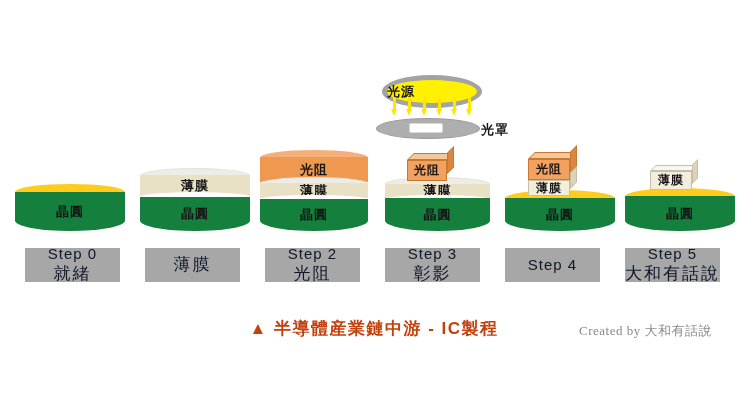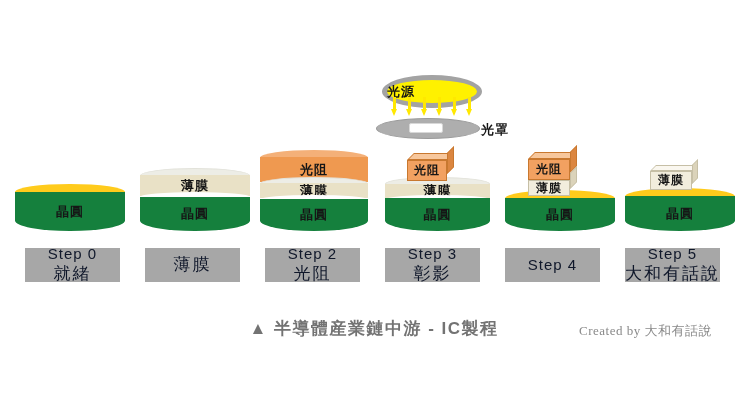--- a/index.html
+++ b/index.html
@@ -43,21 +43,21 @@
   .mask-slot{position:absolute;left:409px;top:123px;width:34px;height:10px;background:#ffffff;
     border:1px solid #D8D8D8;border-radius:2px;box-sizing:border-box;}
   .mask-label{position:absolute;left:481px;top:121px;font-weight:bold;font-size:13px;color:#161616;letter-spacing:1px;}
   
   .step-box{position:absolute;top:248px;width:95px;height:34px;background:#A7A7A7;color:#0f172a;
     text-align:center;display:flex;flex-direction:column;justify-content:center;gap:1px;}
   .step-box .en{font-size:15px;letter-spacing:1px;line-height:1.2;}
   .step-box .zh{font-size:17px;letter-spacing:2px;line-height:1.2;}
   
   .title{position:absolute;left:0;right:0;top:317px;text-align:center;
-    font-size:17px;font-weight:bold;color:#737373;letter-spacing:1.5px;}
+    font-size:17px;font-weight:bold;color:#c2410c;letter-spacing:1.5px;}
   .credit{position:absolute;right:36px;top:322px;font-family:"Liberation Serif", serif;
     font-size:13px;color:#8A8A8A;letter-spacing:0.5px;}
 </style>
 </head>
 <body>
 
 <div class="canvas">
 
   <div class="light-source">
     <span class="lbl">光源</span>

